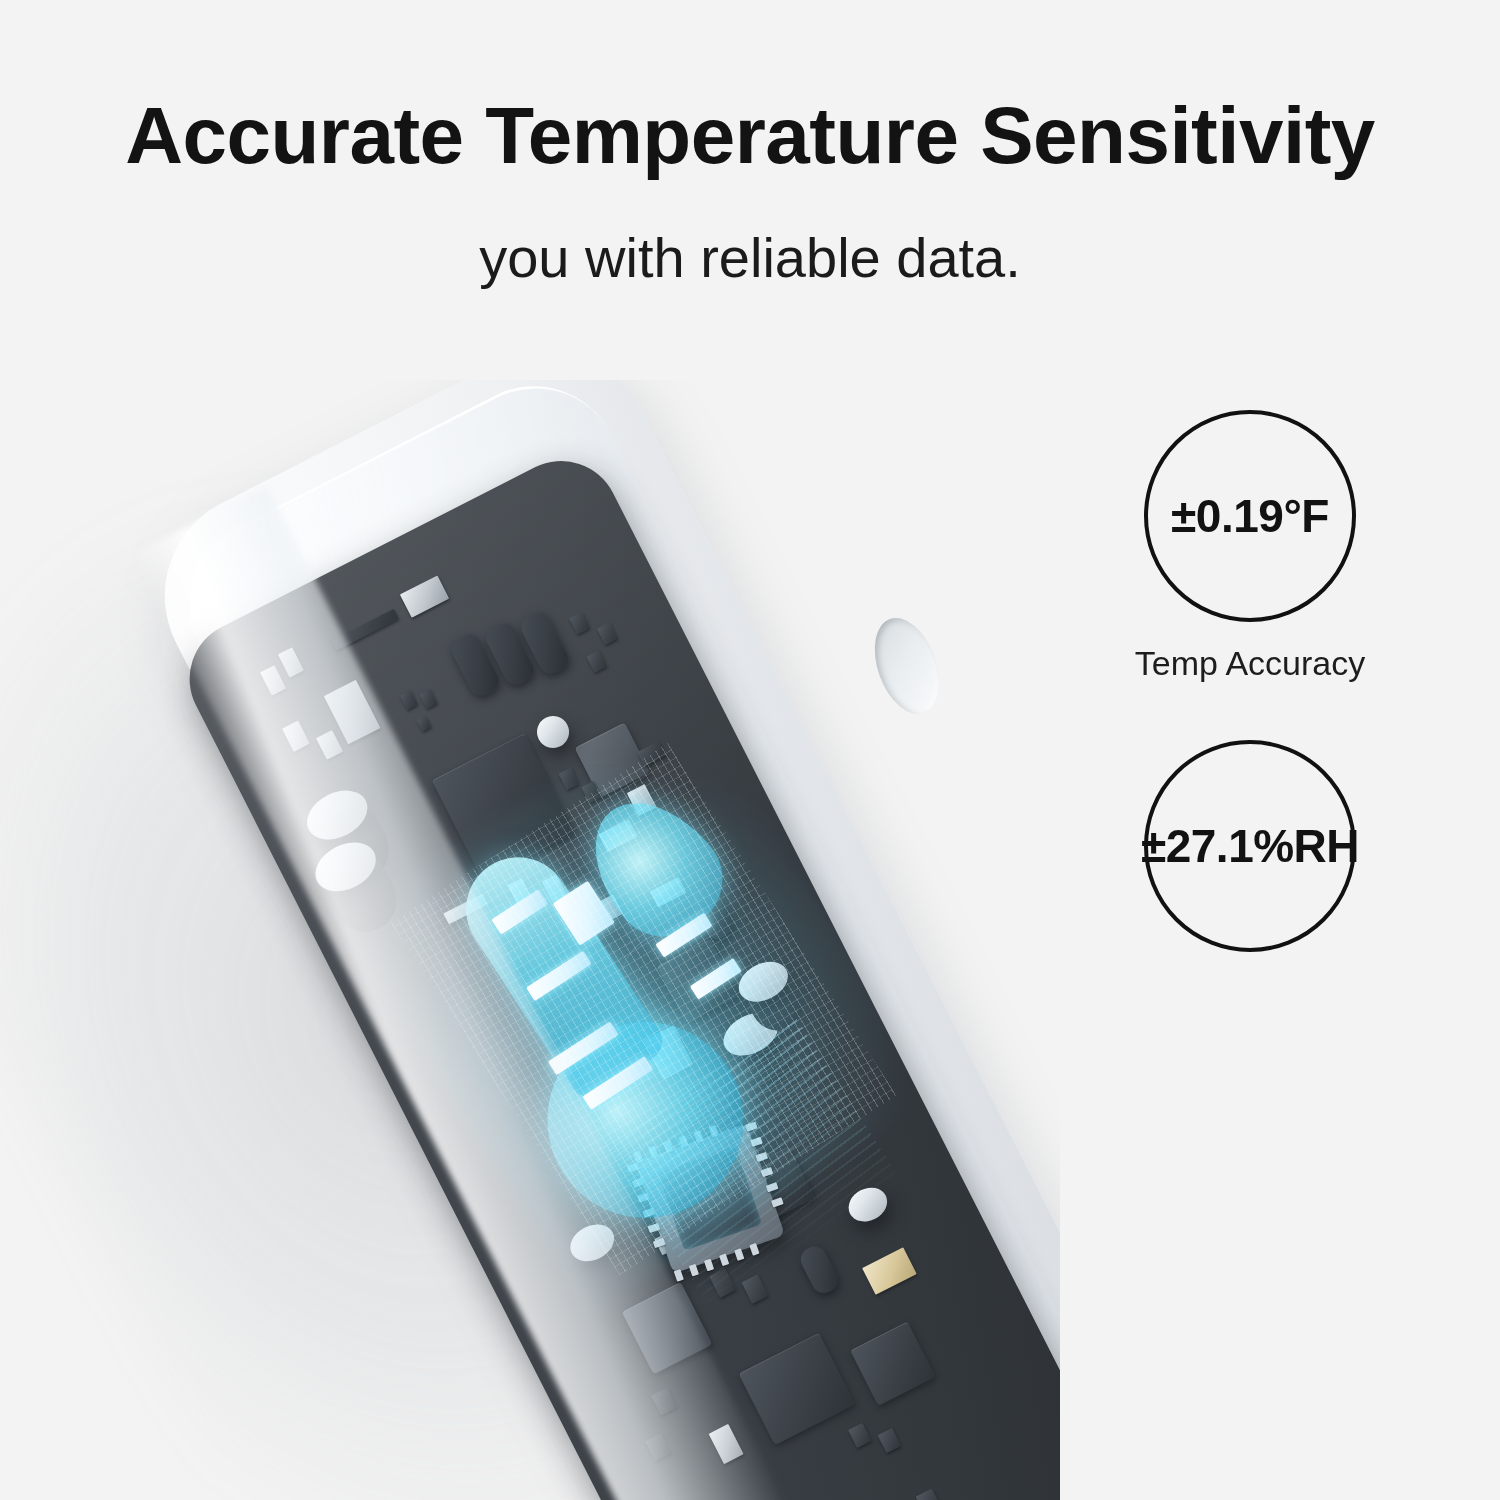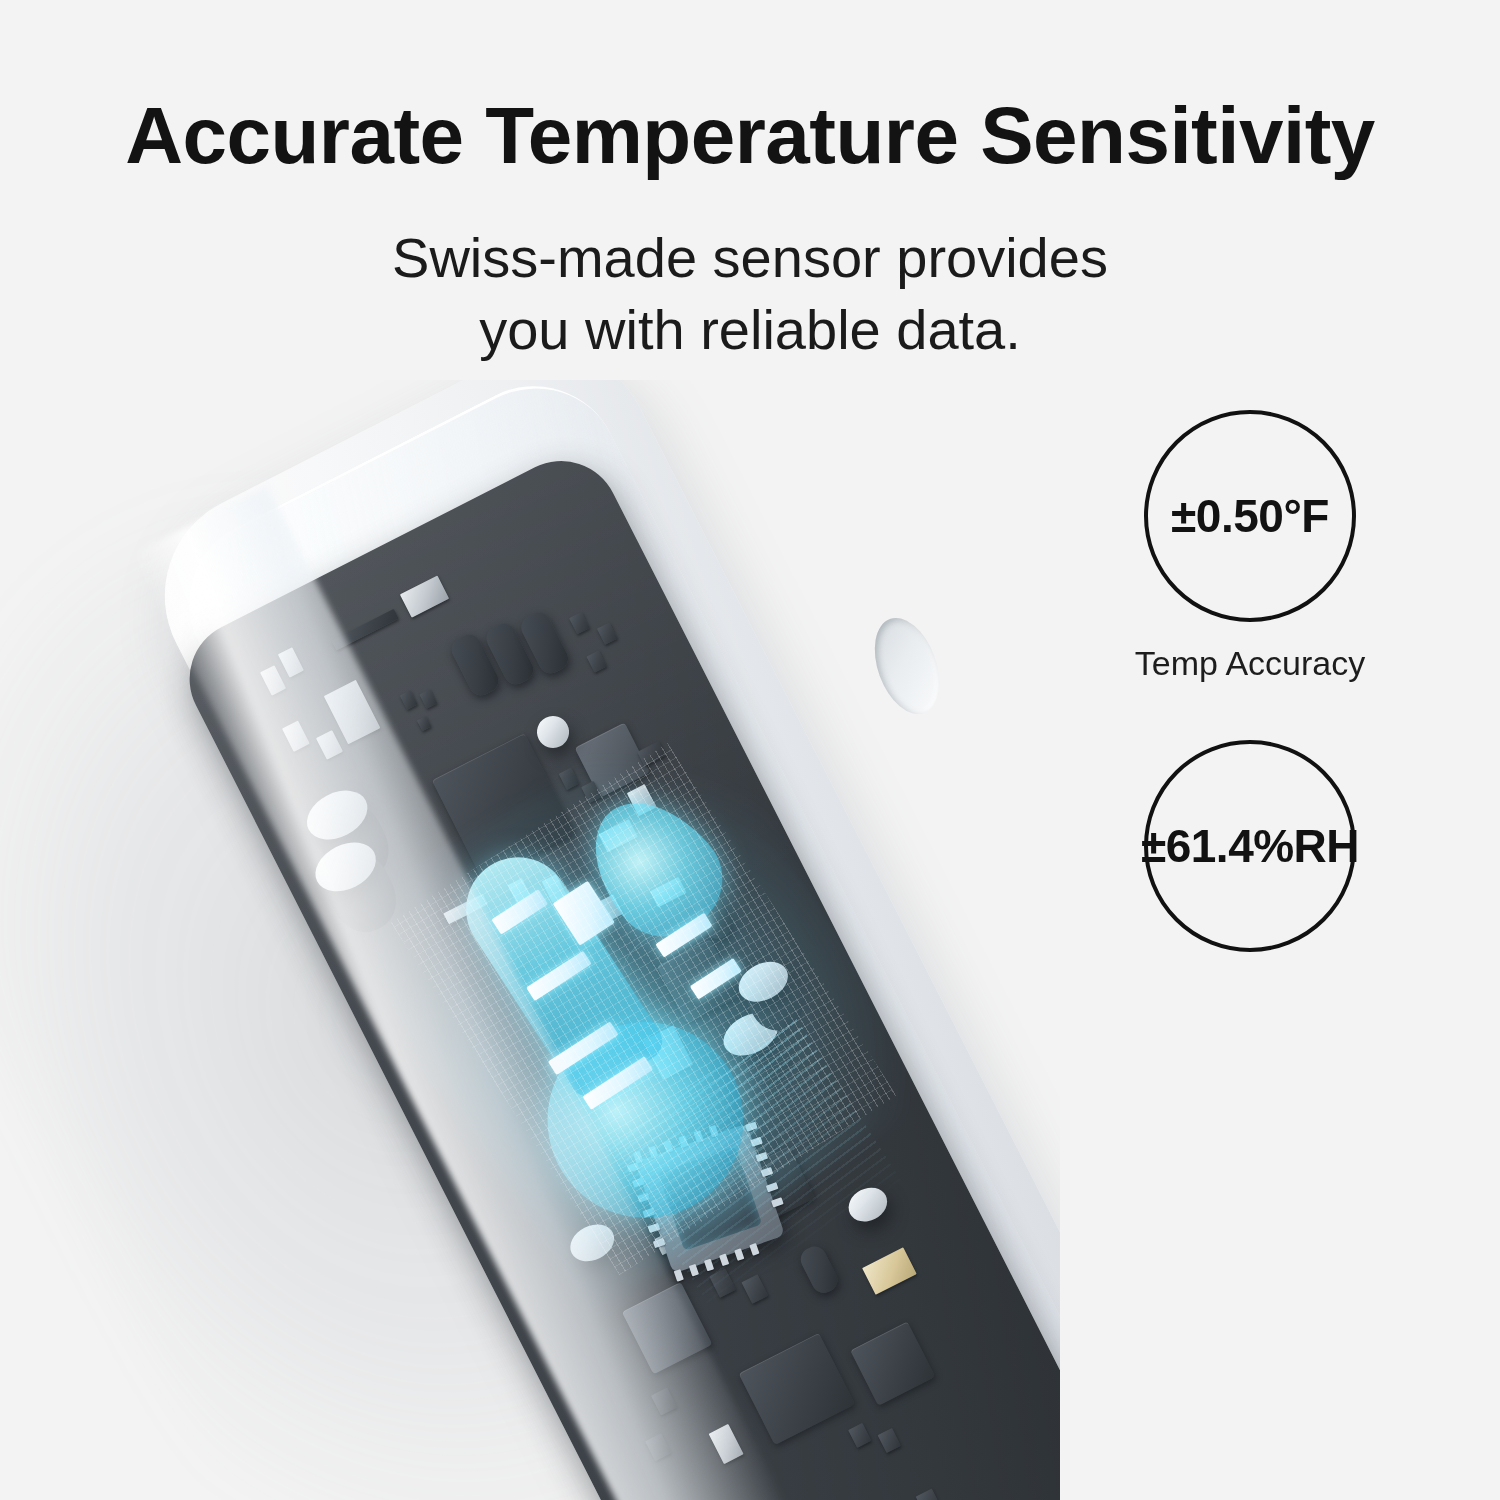--- a/index.html
+++ b/index.html
@@ -220,21 +220,20 @@
   }
 </style>
 </head>
 <body>
 
 <div id="stage">
 
   <div class="headline">Accurate Temperature Sensitivity</div>
 
   <div class="subtitle">
-    <span>Swiss-made sensor provides</span>
     <span>you with reliable data.</span>
   </div>
 
   <div class="product">
     <div class="dev-shadow"></div>
     <div class="housing"></div>
     <div class="housing-lip"></div>
 
     <div class="pcb">
       <div class="pcb-sheen"></div>
@@ -353,28 +352,28 @@
     </div>
 
     <div class="housing-wall"></div>
     <div class="vent"></div>
   </div>
 
   <div class="badges">
 
     <div class="badge">
       <div class="badge-circle">
-        <span class="badge-value">±0.50°F</span>
+        <span class="badge-value">±0.19°F</span>
       </div>
       <div class="badge-label">Temp Accuracy</div>
     </div>
 
     <div class="badge">
       <div class="badge-circle">
-        <span class="badge-value">±61.4%RH</span>
+        <span class="badge-value">±27.1%RH</span>
       </div>
     </div>
 
     <div class="badge">
     </div>
 
   </div>
 
 </div>
 

